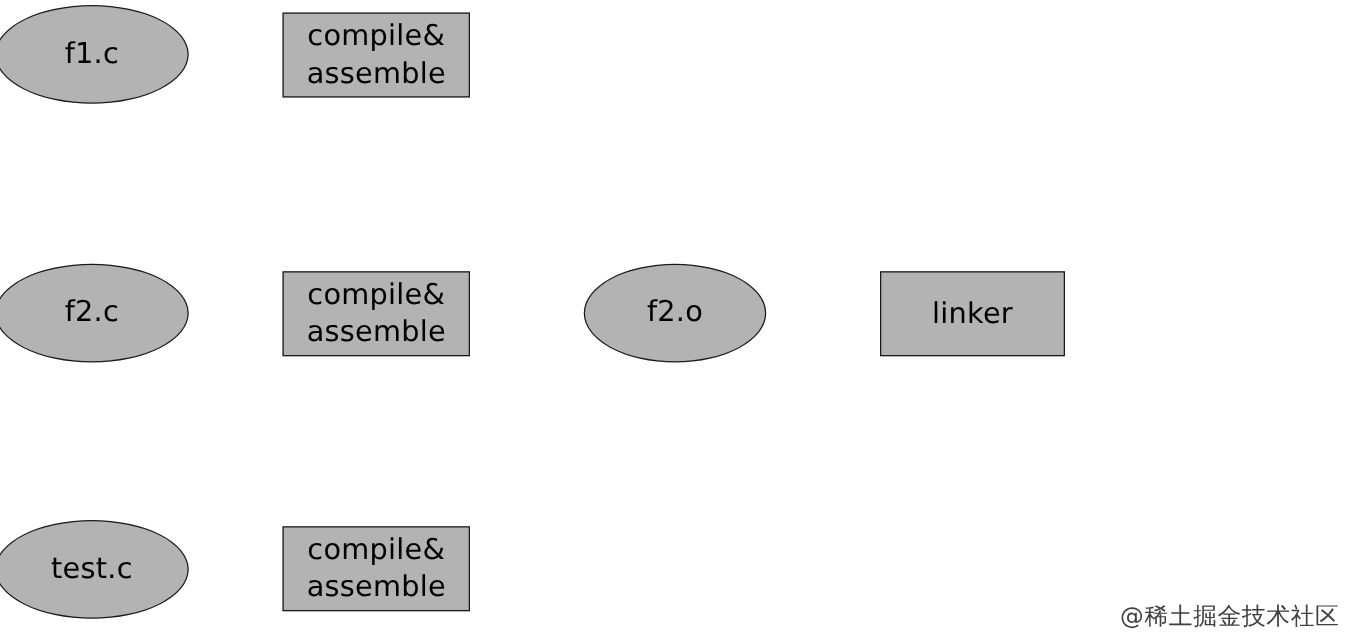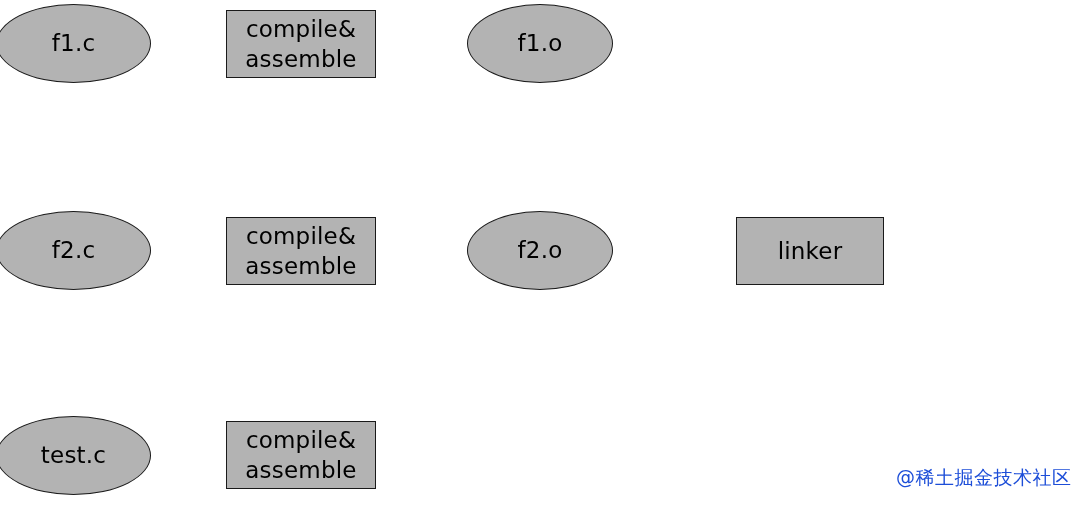--- a/index.html
+++ b/index.html
@@ -50,54 +50,51 @@
 
   
   #n-f1c   { left: -4px;  top: 4px;   width: 155px; height: 79px; }
   #n-ca1   { left: 226px; top: 10px;  width: 150px; height: 68px; }
   #n-f1o   { left: 467px; top: 4px;   width: 146px; height: 79px; }
 
   
   #n-f2c   { left: -4px;  top: 211px; width: 155px; height: 79px; }
   #n-ca2   { left: 226px; top: 217px; width: 150px; height: 68px; }
   #n-f2o   { left: 467px; top: 211px; width: 146px; height: 79px; }
-  #n-link  { left: 736px; top: 217px; width: 148px; height: 68px; }
+  #n-link  { left: 704px; top: 217px; width: 148px; height: 68px; }
   #n-test  { left: 933px; top: 211px; width: 146px; height: 79px; }
 
   
   #n-testc { left: -4px;  top: 416px; width: 155px; height: 79px; }
   #n-ca3   { left: 226px; top: 421px; width: 150px; height: 68px; }
   #n-testo { left: 467px; top: 416px; width: 146px; height: 79px; }
 
   #watermark {
     position: absolute;
     left: 896px;
-    top: 466px;
+    top: 482px;
     font-size: 19px;
     line-height: 22px;
-    color: #1d4ed8;
+    color: #404040;
     letter-spacing: 0.5px;
     white-space: nowrap;
     user-select: none;
   }
 </style>
 </head>
 <body>
 
 <div id="canvas">
 
   <div class="node ellipse" id="n-f1c">
     <span class="node-label">f1.c</span>
   </div>
   <div class="node rect" id="n-ca1">
     <span class="node-label">compile&amp;
 assemble</span>
-  </div>
-  <div class="node ellipse" id="n-f1o">
-    <span class="node-label">f1.o</span>
   </div>
 
   <div class="node ellipse" id="n-f2c">
     <span class="node-label">f2.c</span>
   </div>
   <div class="node rect" id="n-ca2">
     <span class="node-label">compile&amp;
 assemble</span>
   </div>
   <div class="node ellipse" id="n-f2o">

